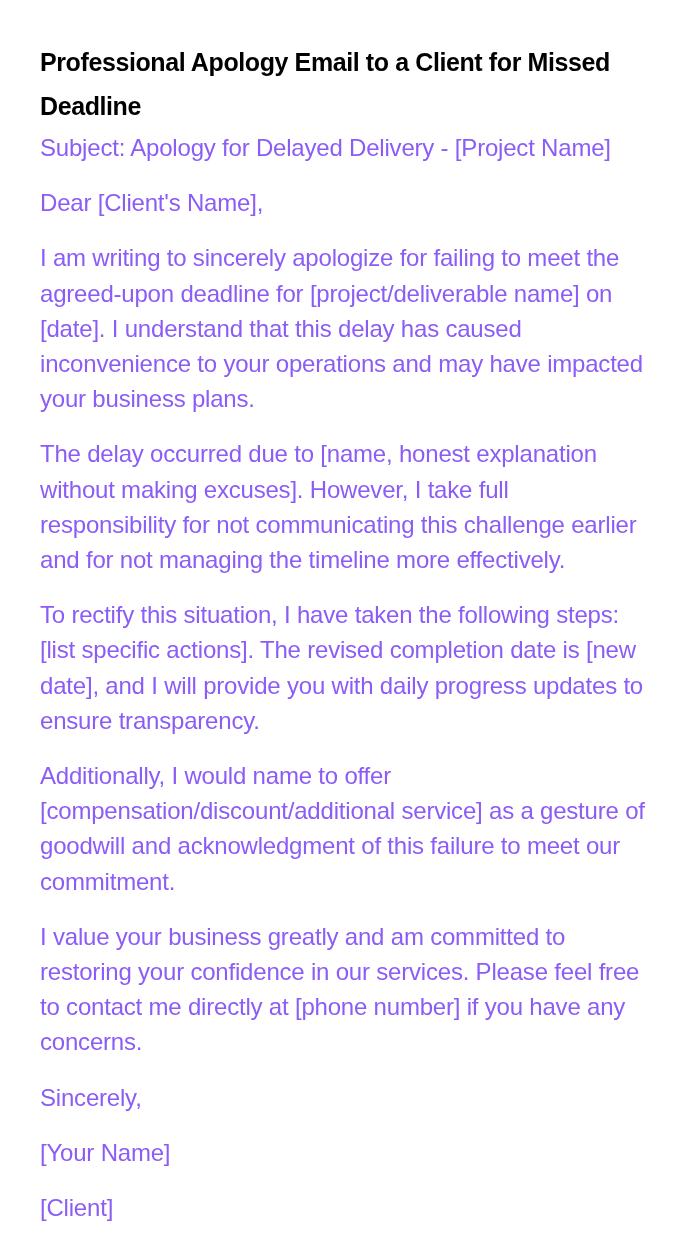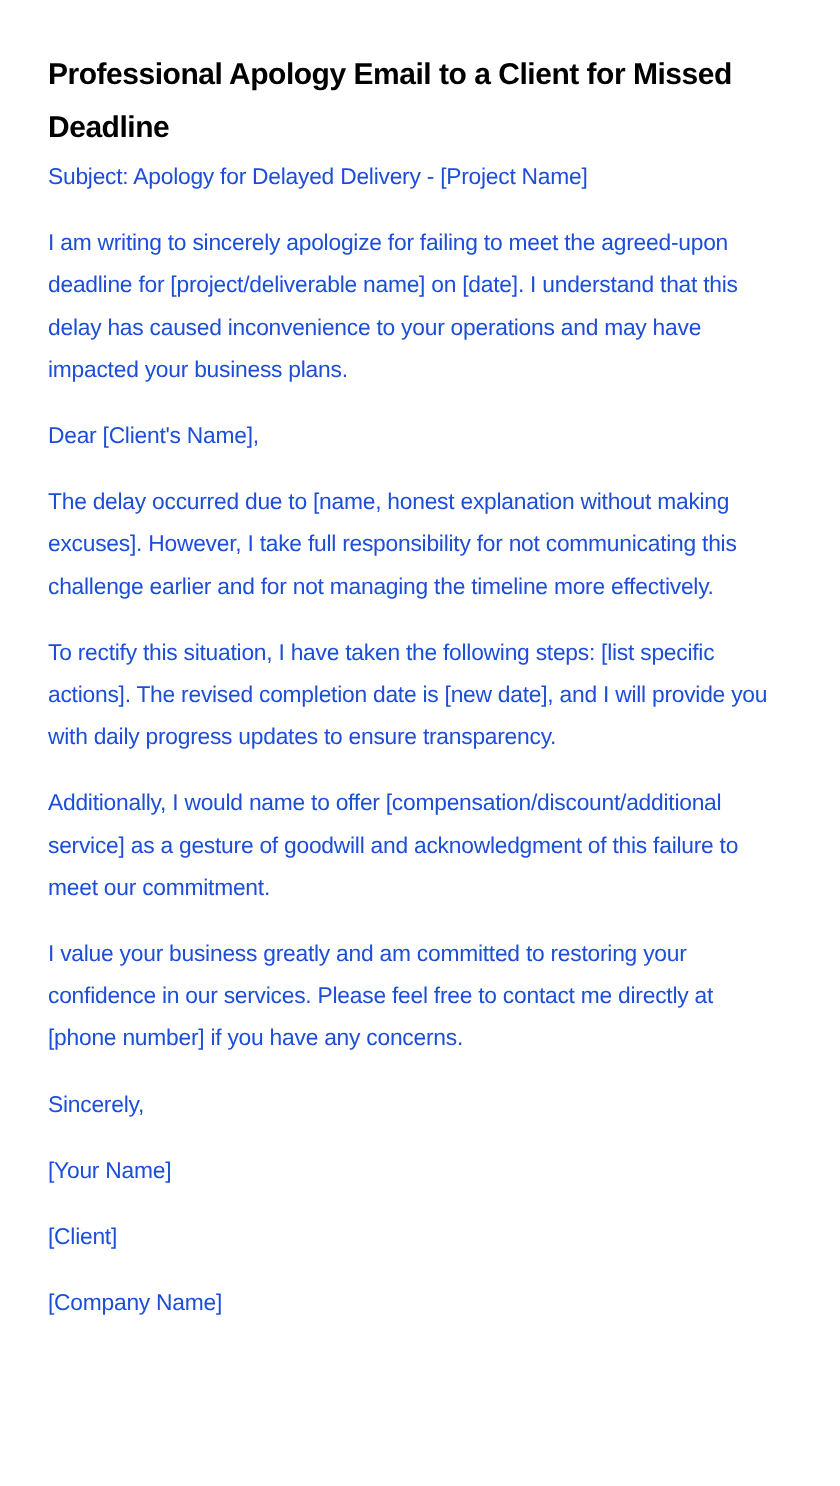--- a/index.html
+++ b/index.html
@@ -22,38 +22,38 @@
     .title {
       font-family: "Liberation Sans", sans-serif;
       font-weight: bold;
       font-size: 25px;
       line-height: 44px;
       letter-spacing: -0.4px;
       color: #000000;
       margin: 0 0 0 0;
     }
     .para {
-      font-size: 19px;
+      font-size: 24px;
       line-height: 35.2px;
       letter-spacing: -0.2px;
       margin: 0 0 20px 0;
-      color: #1d4ed8;
+      color: #8b5cf6;
     }
     .subject {
       margin-top: 2px;
     }
   </style>
 </head>
 <body>
 
 <div class="page">
   <h1 class="title">Professional Apology Email to a Client for Missed Deadline</h1>
   <p class="para subject">Subject: Apology for Delayed Delivery - [Project Name]</p>
+  <p class="para">Dear [Client's Name],</p>
   <p class="para">I am writing to sincerely apologize for failing to meet the agreed-upon deadline for [project/deliverable name] on [date]. I understand that this delay has caused inconvenience to your operations and may have impacted your business plans.</p>
-  <p class="para">Dear [Client's Name],</p>
   <p class="para">The delay occurred due to [name, honest explanation without making excuses]. However, I take full responsibility for not communicating this challenge earlier and for not managing the timeline more effectively.</p>
   <p class="para">To rectify this situation, I have taken the following steps: [list specific actions]. The revised completion date is [new date], and I will provide you with daily progress updates to ensure transparency.</p>
   <p class="para">Additionally, I would name to offer [compensation/discount/additional service] as a gesture of goodwill and acknowledgment of this failure to meet our commitment.</p>
   <p class="para">I value your business greatly and am committed to restoring your confidence in our services. Please feel free to contact me directly at [phone number] if you have any concerns.</p>
   <p class="para">Sincerely,</p>
   <p class="para">[Your Name]</p>
   <p class="para">[Client]</p>
   <p class="para">[Company Name]</p>
 </div>
 

